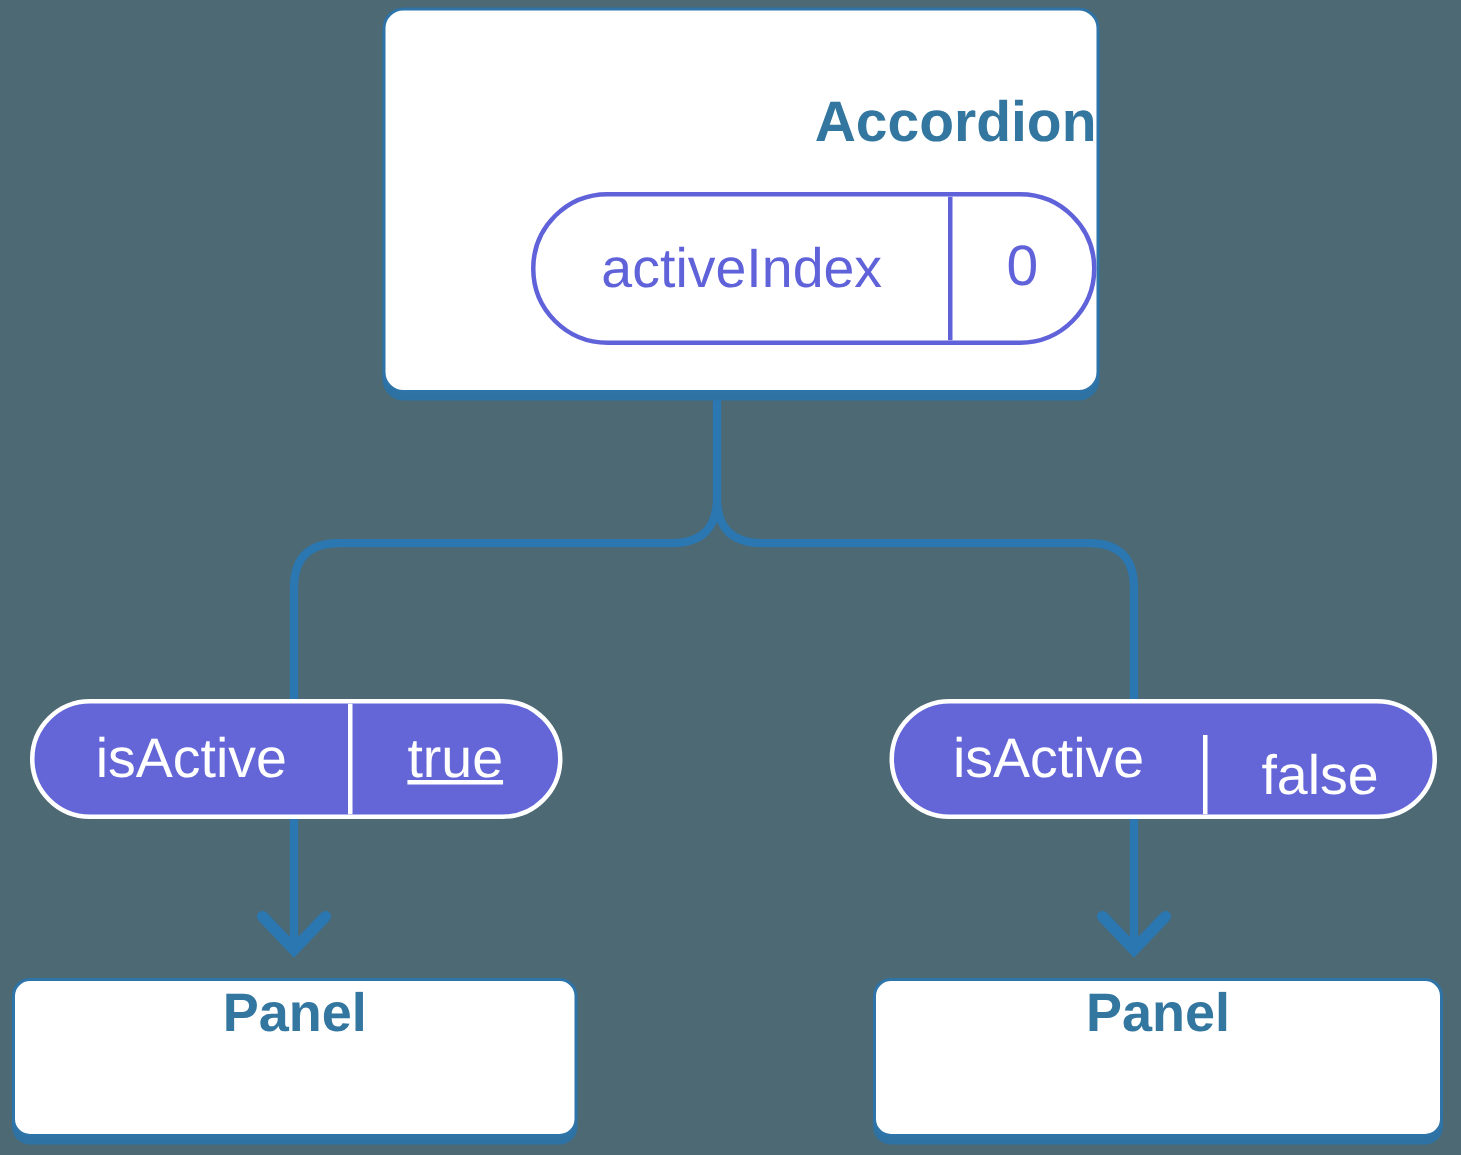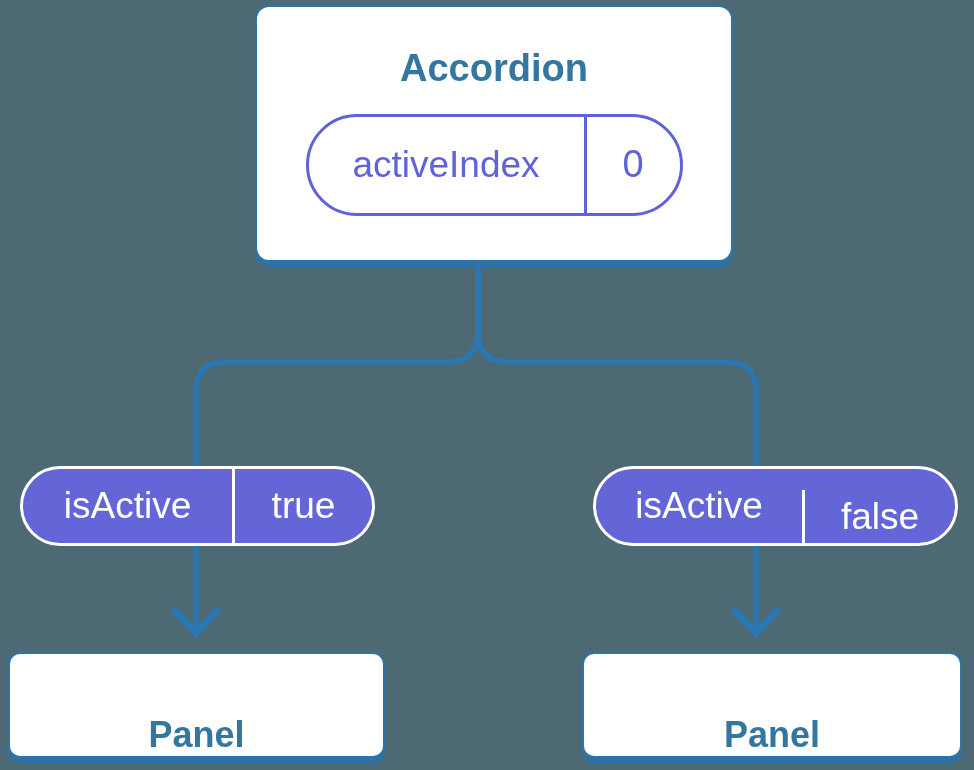--- a/index.html
+++ b/index.html
@@ -48,22 +48,22 @@
     background: var(--white);
     border: 2px solid var(--card-border);
     border-radius: 14px;
     box-shadow: 0 5px 0 0 var(--card-shadow);
   }
   .root-card {
     left: 255px; top: 5px;
     width: 478px; height: 257px;
     display: flex;
     flex-direction: column;
-    align-items: center;
-    padding-top: 38px;
+    align-items: flex-end;
+    padding-top: 52px;
   }
   .card-title {
     font-size: 38px;
     font-weight: 700;
     color: var(--card-text);
     line-height: 1.25;
   }
   .state-pill {
     margin-top: 21px;
     width: 377px;
@@ -113,30 +113,30 @@
     font-size: 37px;
   }
   .prop-pill .pill-value {
     display: flex;
     align-items: center;
     justify-content: center;
     font-size: 37px;
     border-left: 3px solid var(--white);
   }
   .prop-pill-left { left: 20px; width: 355px; }
-  .prop-pill-left .pill-value { flex: 0 0 140px; }
+  .prop-pill-left .pill-value { flex: 0 0 140px; text-decoration: underline; }
   .prop-pill-right { left: 593px; width: 365px; }
   .prop-pill-right .pill-value { flex: 0 0 153px; margin-top: 21px; }
   .panel-card {
     top: 652px;
     width: 377px;
     height: 106px;
     border-radius: 12px;
     display: flex;
-    align-items: flex-end;
+    align-items: flex-start;
     justify-content: center;
   }
   .panel-card .panel-title {
     font-size: 36px;
     font-weight: 700;
     color: var(--card-text);
   }
   .panel-card-left { left: 8px; }
   .panel-card-right { left: 582px; width: 380px; }
 </style>

